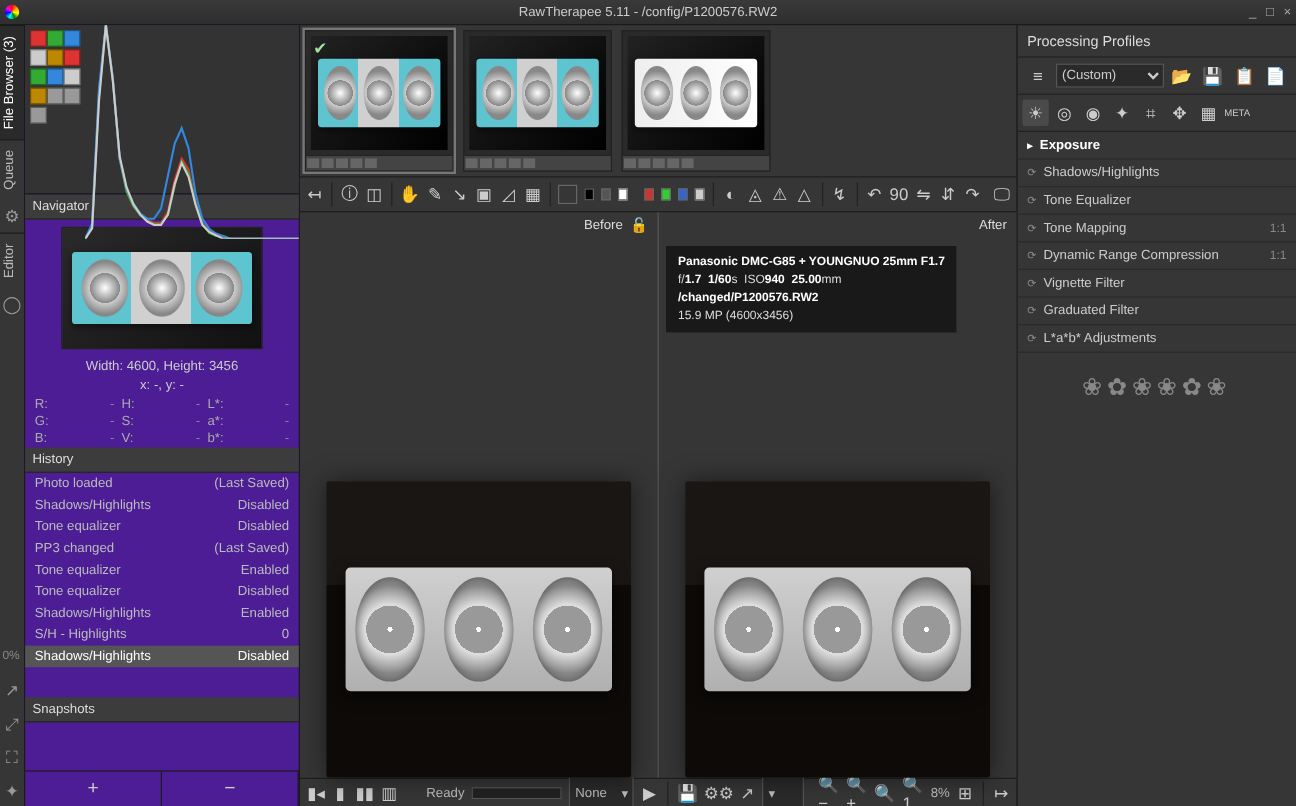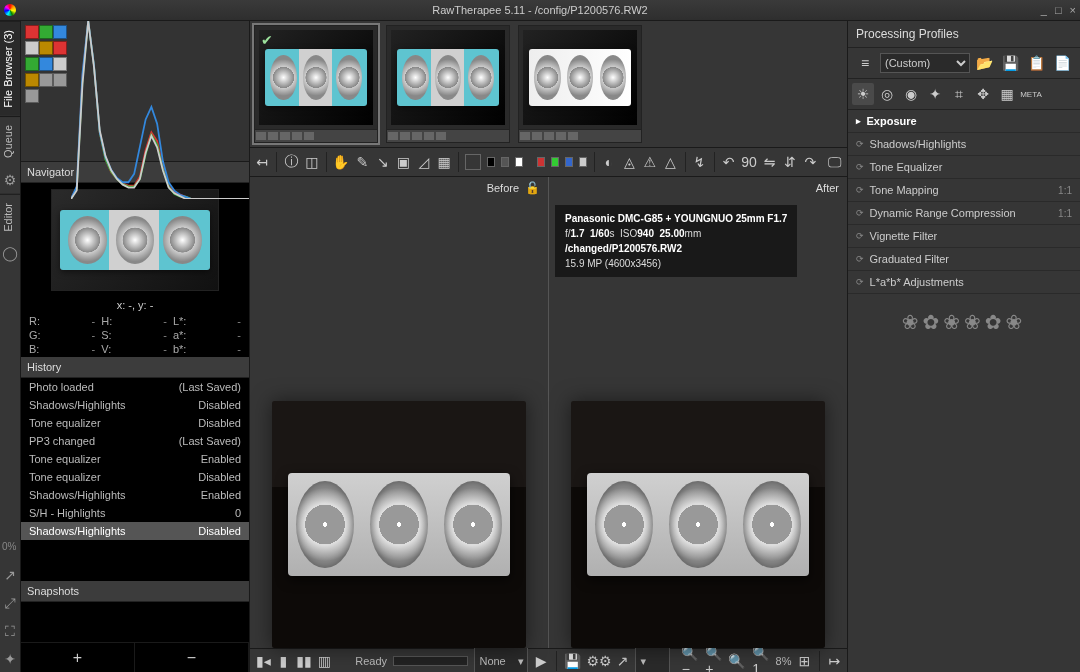--- a/index.html
+++ b/index.html
@@ -7,21 +7,21 @@
 .titlebar .title{font-size:11px;color:#ccc}
 .titlebar .winbtns{position:absolute;right:4px;display:flex;gap:8px}
 .titlebar .winbtns span{font-size:11px;color:#aaa;cursor:pointer}
 .titlebar .sysicon{position:absolute;left:4px;width:12px;height:12px;border-radius:50%;background:conic-gradient(red,orange,yellow,green,cyan,blue,magenta,red)}
 .main{display:flex;height:calc(100% - 20px)}
 .railcol{width:20px;background:#363636;display:flex;flex-direction:column;border-right:1px solid #1a1a1a}
 .railtab{writing-mode:vertical-rl;transform:rotate(180deg);padding:8px 2px;font-size:11px;color:#bbb;text-align:center;border-bottom:1px solid #1a1a1a;cursor:pointer}
 .railtab.active{background:#2a2a2a;color:#fff}
 .railspacer{flex:1}
 .railicon{height:28px;display:flex;align-items:center;justify-content:center;color:#999;font-size:14px}
-.leftpanel{width:228px;background:#000000;display:flex;flex-direction:column;border-right:1px solid #1a1a1a}
+.leftpanel{width:228px;background:#4c1d95;display:flex;flex-direction:column;border-right:1px solid #1a1a1a}
 .histogram{height:140px;position:relative;background:#333;border-bottom:1px solid #1a1a1a}
 .histswatches{position:absolute;left:4px;top:4px;display:grid;grid-template-columns:repeat(3,12px);gap:2px}
 .histswatches span{width:12px;height:12px;display:block;border:1px solid rgba(0,0,0,.4)}
 .histcanvas{position:absolute;left:50px;top:0;right:0;bottom:0}
 .panelhdr{padding:4px 6px;background:#3c3c3c;border-bottom:1px solid #222;font-size:11px;color:#ddd}
 .navimg{height:100px;margin:6px 30px;background:linear-gradient(135deg,#2a2a2a,#111);border:1px solid #222;display:flex;align-items:center;justify-content:center}
 .gpu-thumb{width:90%;height:60%;background:linear-gradient(to right,#5ec4d0 0 33%,#d0d0d0 33% 66%,#5ec4d0 66%);border-radius:3px;box-shadow:0 2px 6px rgba(0,0,0,.5);position:relative}
 .gpu-thumb::before,.gpu-thumb::after{content:"";position:absolute;top:10%;width:26%;height:80%;border-radius:50%;background:radial-gradient(circle,#fff 0,#888 40%,#ccc 41%,#888 70%)}
 .gpu-thumb::before{left:5%}
 .gpu-thumb::after{right:5%}
@@ -128,20 +128,21 @@
           <polyline points="0,100 3.225806451612903,92.94117647058823 6.451612903225806,29.411764705882348 9.67741935483871,0 12.903225806451612,24.705882352941174 16.129032258064516,62.35294117647059 19.35483870967742,76.47058823529412 22.580645161290324,83.52941176470588 25.806451612903224,88.23529411764706 29.032258064516128,90.58823529411765 32.25806451612903,90.58823529411765 35.483870967741936,85.88235294117646 38.70967741935484,70.58823529411765 41.935483870967744,55.294117647058826 45.16129032258065,48.23529411764706 48.38709677419355,57.64705882352941 51.61290322580645,78.82352941176471 54.83870967741935,90.58823529411765 58.064516129032256,95.29411764705883 61.29032258064516,97.6470588235294 64.51612903225806,98.82352941176471 67.74193548387096,100 70.96774193548387,100 74.19354838709677,100 77.41935483870968,100 80.64516129032258,100 83.87096774193549,100 87.09677419354838,100 90.3225806451613,100 93.54838709677419,100 96.7741935483871,100 100,100" fill="none" stroke="#38d" stroke-width="1"></polyline>
           <polyline points="0,100 3.225806451612903,95.16129032258064 6.451612903225806,35.483870967741936 9.67741935483871,0 12.903225806451612,25.80645161290323 16.129032258064516,61.29032258064516 19.35483870967742,75.80645161290323 22.580645161290324,83.87096774193549 25.806451612903224,88.70967741935483 29.032258064516128,91.93548387096774 32.25806451612903,93.54838709677419 35.483870967741936,93.54838709677419 38.70967741935484,88.70967741935483 41.935483870967744,74.19354838709677 45.16129032258065,64.51612903225806 48.38709677419355,70.96774193548387 51.61290322580645,83.87096774193549 54.83870967741935,93.54838709677419 58.064516129032256,96.7741935483871 61.29032258064516,98.38709677419355 64.51612903225806,100 67.74193548387096,100 70.96774193548387,100 74.19354838709677,100 77.41935483870968,100 80.64516129032258,100 83.87096774193549,100 87.09677419354838,100 90.3225806451613,100 93.54838709677419,100 96.7741935483871,100 100,100" fill="none" stroke="#ccc" stroke-width="1"></polyline>
         </svg>
     </div>
     <div class="panelhdr">Navigator</div>
     <div class="navimg">
         <div class="gpu-thumb">
           <span class="mid"></span>
         </div>
       </div>
+    <div class="navdims">Width: 4600, Height: 3456</div>
     <div class="navdims">x: -, y: -</div>
     <div class="navgrid" id="navgrid">
         <span>R:</span>
         <span class="v">-</span>
         <span>H:</span>
         <span class="v">-</span>
         <span>L*:</span>
         <span class="v">-</span>
         <span>G:</span>
         <span class="v">-</span>

